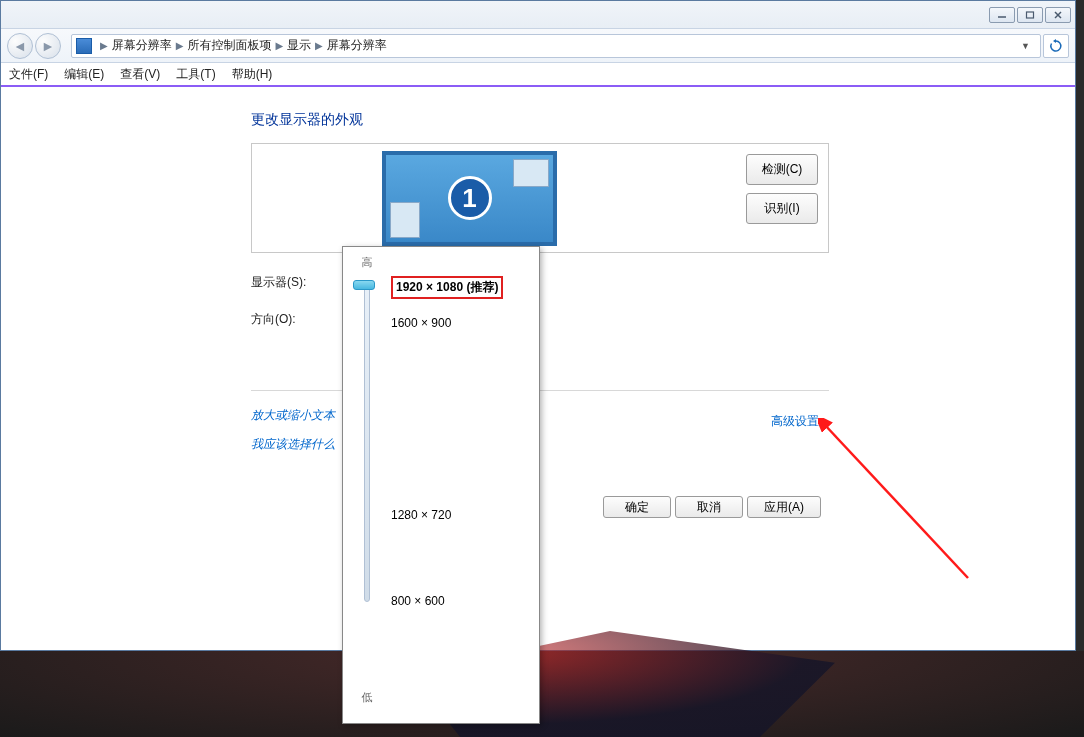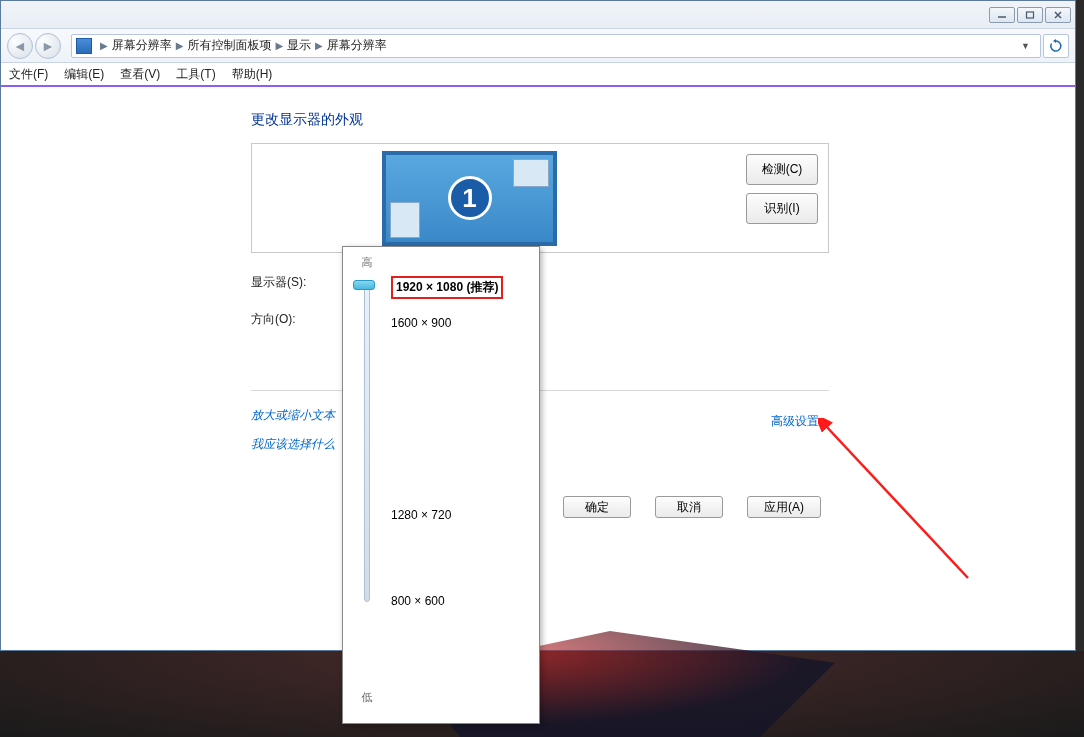--- a/index.html
+++ b/index.html
@@ -36,21 +36,21 @@
 .form-row { display: flex; align-items: center; margin-top: 18px; }
 .form-label { width: 92px; color: #222; }
 .combo { height: 22px; border: 1px solid #9aa8ba; background: linear-gradient(#fdfdfd, #eef2f7); padding: 0 6px; font-size: 12px; display: flex; align-items: center; position: relative; border-radius: 2px; }
 .combo-arrow { position: absolute; right: 0; top: 0; width: 18px; height: 100%; border-left: 1px solid #aab8ca; display: flex; align-items: center; justify-content: center; font-size: 8px; color: #333; background: linear-gradient(#f4f7fb, #dde6f1); }
 .combo.monitor { width: 128px; }
 .combo.resolution { width: 148px; background: linear-gradient(#f4f9ff, #d8e8f8); border-color: #6a9cd4; }
 .combo.resolution .combo-arrow { background: linear-gradient(#c8e0f8, #98c8f0); border-left-color: #6a9cd4; }
 .links-section { margin-top: 62px; border-top: 1px solid #d8d8d8; padding-top: 16px; width: 578px; }
 .link { color: #0066cc; font-size: 12px; display: block; margin-bottom: 12px; font-style: italic; }
 .advanced-link { position: absolute; right: 256px; top: 302px; color: #0066cc; font-size: 12px; margin-top: 24px; }
-.button-row { position: absolute; right: 254px; top: 409px; display: flex; gap: 24px; }
+.button-row { position: absolute; right: 254px; top: 409px; display: flex; gap: 4px; }
 .btn { width: 68px; height: 22px; border: 1px solid #9a9a9a; background: linear-gradient(#fdfdfd, #eaeaea); border-radius: 3px; font-size: 12px; }
 .btn.wide { width: 74px; }
 .dropdown-panel { position: absolute; left: 342px; top: 246px; width: 198px; height: 478px; background: #fff; border: 1px solid #888; box-shadow: 2px 2px 6px rgba(0,0,0,0.3); z-index: 100; padding: 8px 12px; }
 .slider-label { color: #666; font-size: 11px; text-align: center; width: 20px; margin-left: 2px;}
 .slider-container { display: flex; margin-top: 6px; height: 410px; }
 .slider-track-wrap { width: 24px; position: relative; display: flex; flex-direction: column; align-items: center; }
 .slider-track { width: 6px; height: 320px; background: linear-gradient(#e8f0f8, #d0dce8); border: 1px solid #b0c0d4; border-radius: 3px; margin-top: 6px; }
 .slider-thumb { position: absolute; top: 4px; left: -2px; width: 22px; height: 10px; background: linear-gradient(#88d8f0, #48b8e0); border: 1px solid #2a98c8; border-radius: 3px; }
 .tick-labels { flex: 1; position: relative; }
 .tick-label { position: absolute; left: 12px; font-size: 12px; white-space: nowrap; }

